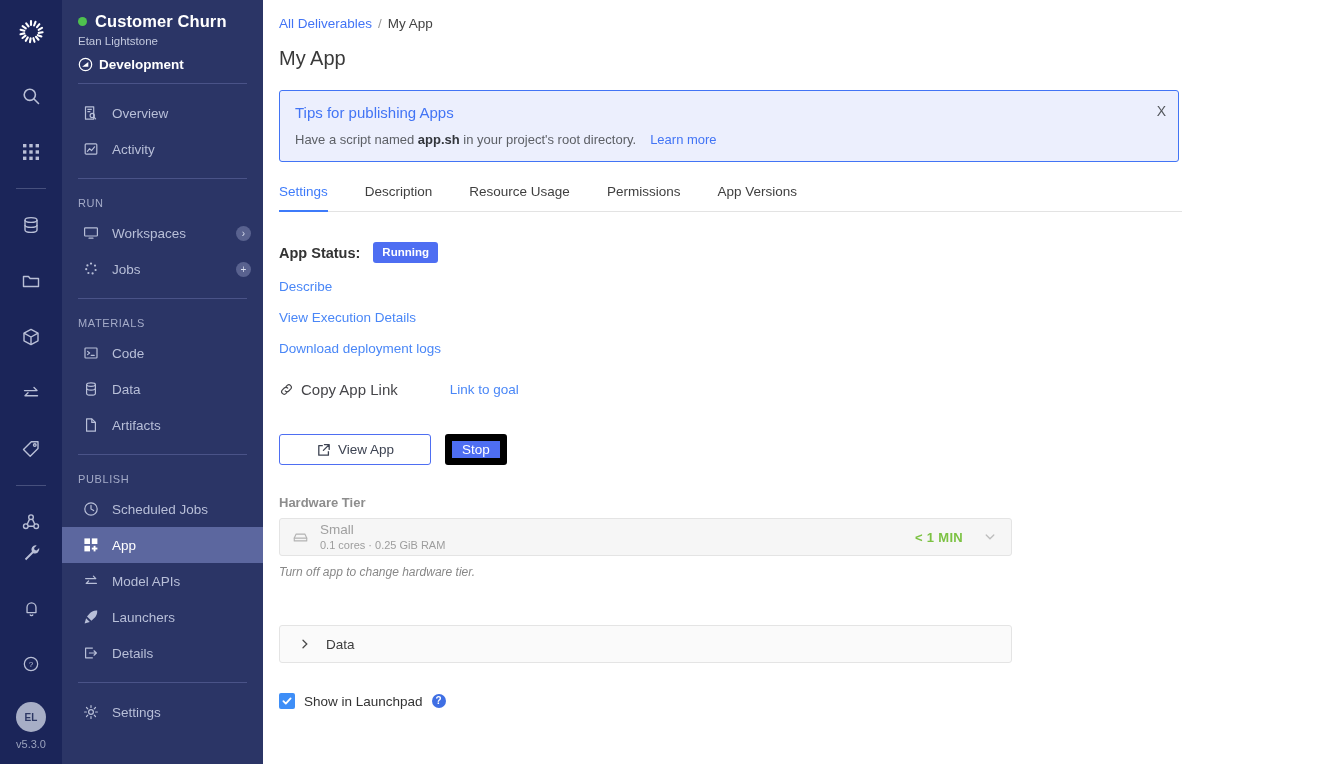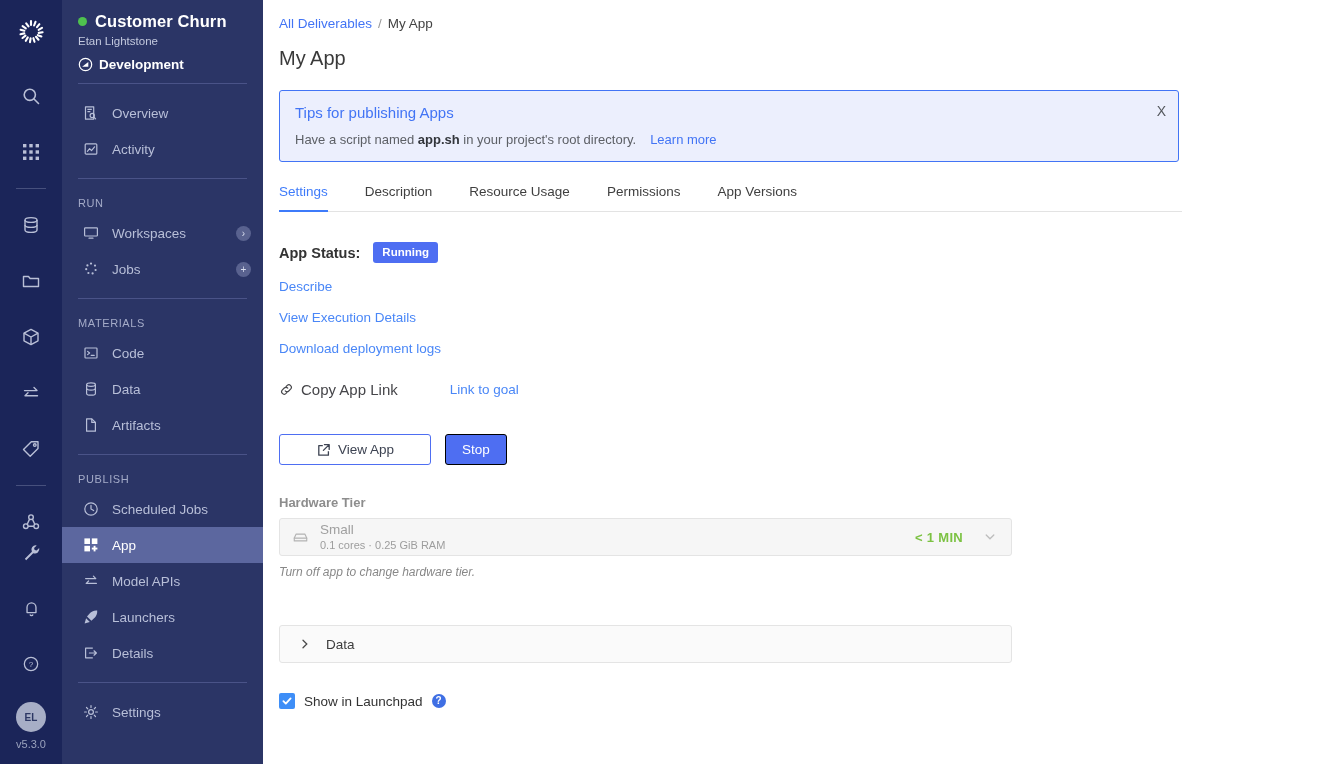--- a/index.html
+++ b/index.html
@@ -124,21 +124,21 @@
     font-size: 15px; color: #46464a; cursor: pointer; text-align: center;
   }
   .goal-link { color: #4a87f7; font-size: 13.5px; text-decoration: none; margin-left: 52px; }
 
   .btn-row { display: flex; align-items: center; gap: 14px; margin-top: 36px; }
   .btn {
     height: 31px; display: flex; align-items: center; justify-content: center;
     font-size: 13.5px; border-radius: 3px; cursor: pointer; gap: 6px;
   }
   .btn-outline { width: 152px; border: 1px solid #4e6ef2; color: #3d4352; background: #fff; }
-  .btn-primary { width: 62px; background: #4e6ef2; color: #fff; border: 1px solid #000000; }
+  .btn-primary { width: 62px; background: #4e6ef2; color: #fff; border: 7px solid #000000; }
 
   .section-lbl { font-size: 13px; color: #8d8d8d; font-weight: bold; margin-top: 30px; }
   .tier-box {
     width: 733px; height: 38px; margin-top: 8px;
     background: #f6f6f6; border: 1px solid #e4e4e4; border-radius: 3px;
     display: flex; align-items: center; padding: 0 14px 0 12px;
   }
   .tier-ic { color: #b3b3b3; margin-right: 11px; display: flex; }
   .tier-main { flex: 1 1 auto; }
   .tier-name { font-size: 13.5px; color: #a0a0a0; line-height: 1.1; }

